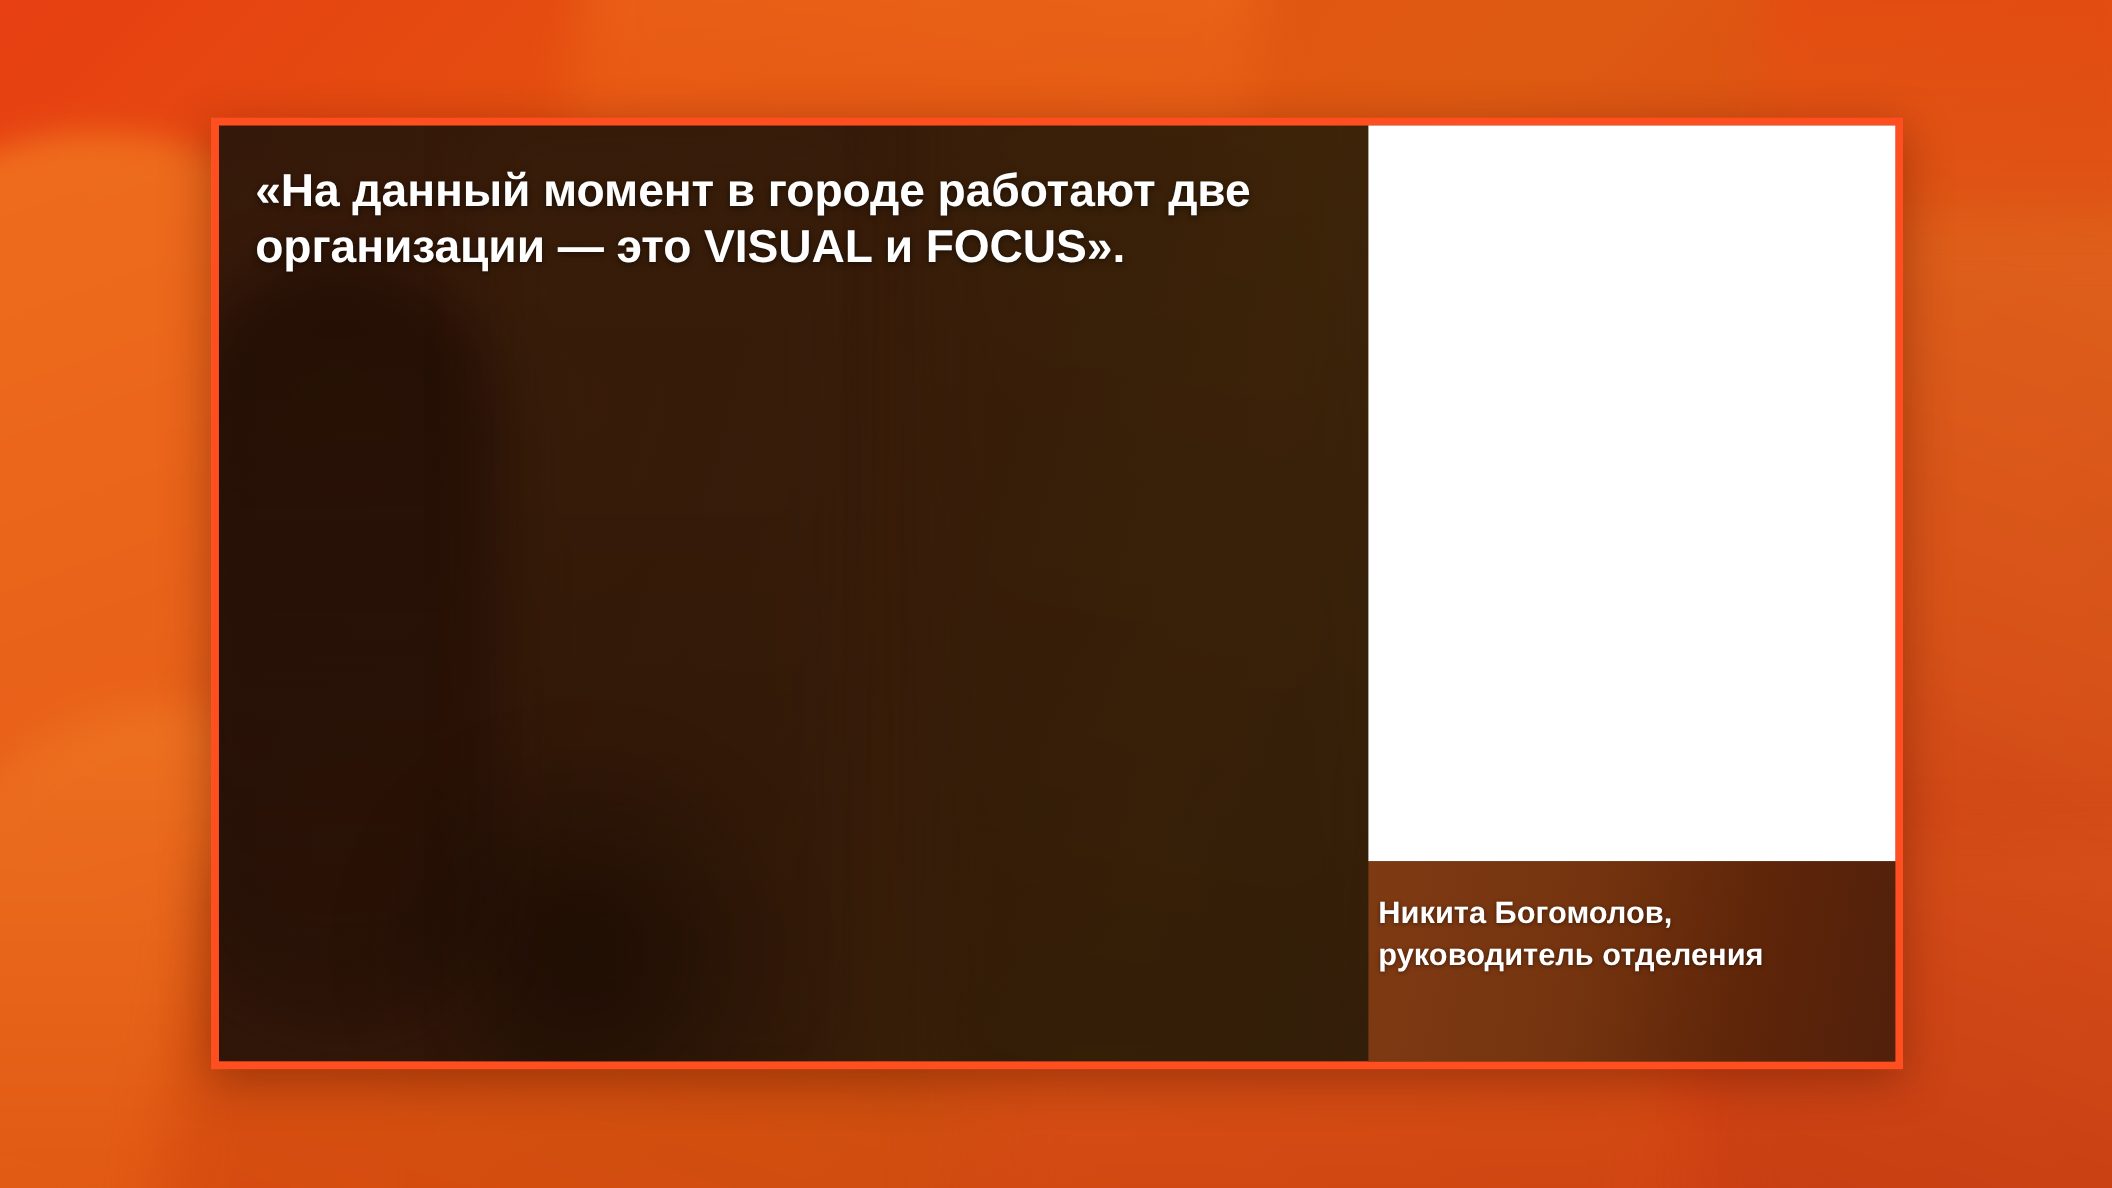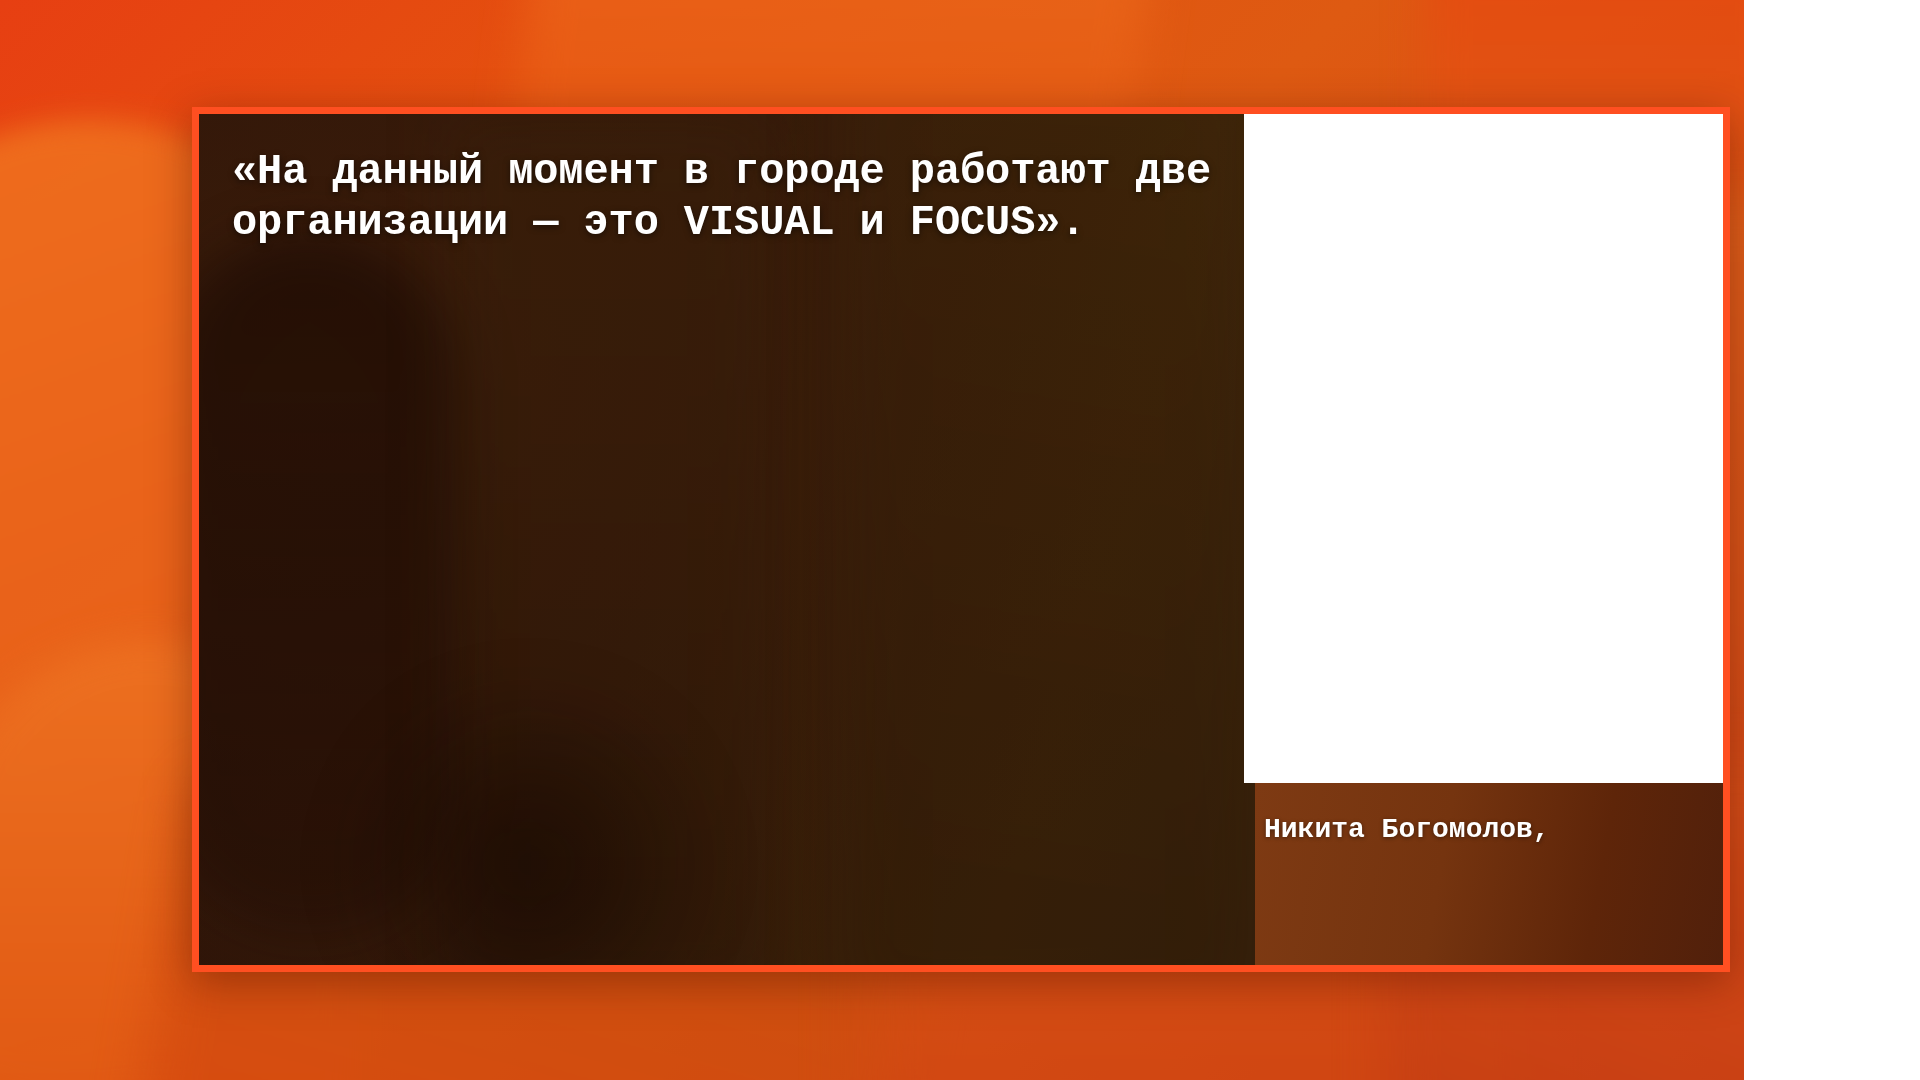--- a/index.html
+++ b/index.html
@@ -5,25 +5,24 @@
   * { margin:0; padding:0; box-sizing:border-box; }
 
   html, body {
     width:1920px; height:1080px;
     overflow:hidden;
     font-family:"Liberation Sans", sans-serif;
   }
 
   #stage {
     position:relative;
-    width:1744px; height:1080px;
+    width:1920px; height:1080px;
     background:
       linear-gradient(135deg,#E73F12 0%, #E4500F 22%, #DE5A12 48%, #D94A14 72%, #C93A13 100%);
     overflow:hidden;
-    font-family:Liberation Mono, monospace;
   }
 
   
   .bgshape { position:absolute; pointer-events:none; }
 
   .bg-blob-left {
     left:-190px; top:120px;
     width:560px; height:980px;
     border-radius:300px 300px 300px 300px;
     background:linear-gradient(160deg,#F0701E 0%, #E9621A 55%, #DE5213 100%);
@@ -162,21 +161,20 @@
     width:480px;
     height:671px;
     background:#FFFFFF;
     flex:none;
   }
 
   #caption-band {
     flex:1;
     background:linear-gradient(100deg,#7E3A13 0%, #75340F 40%, #5E2509 72%, #51200B 100%);
     padding:28px 18px 0 9px;
-    margin-left:11px;
   }
 
   #caption-text {
     color:#FFFFFF;
     font-size:28px;
     font-weight:bold;
     line-height:1.37;
     text-shadow:0 1px 4px rgba(0,0,0,.45);
   }
   #caption-text .cline { display:block; white-space:nowrap; }
@@ -208,20 +206,21 @@
       <span class="qline">организации — это VISUAL и FOCUS».</span>
     </div>
 
     <div id="portrait-column">
 
       <div id="portrait-photo" aria-label="portrait-placeholder"></div>
 
       <div id="caption-band">
         <div id="caption-text">
           <span class="cline">Никита Богомолов,</span>
+          <span class="cline">руководитель отделения</span>
         </div>
       </div>
 
     </div>
 
   </div>
 
 </div>
 
 </body></html>

